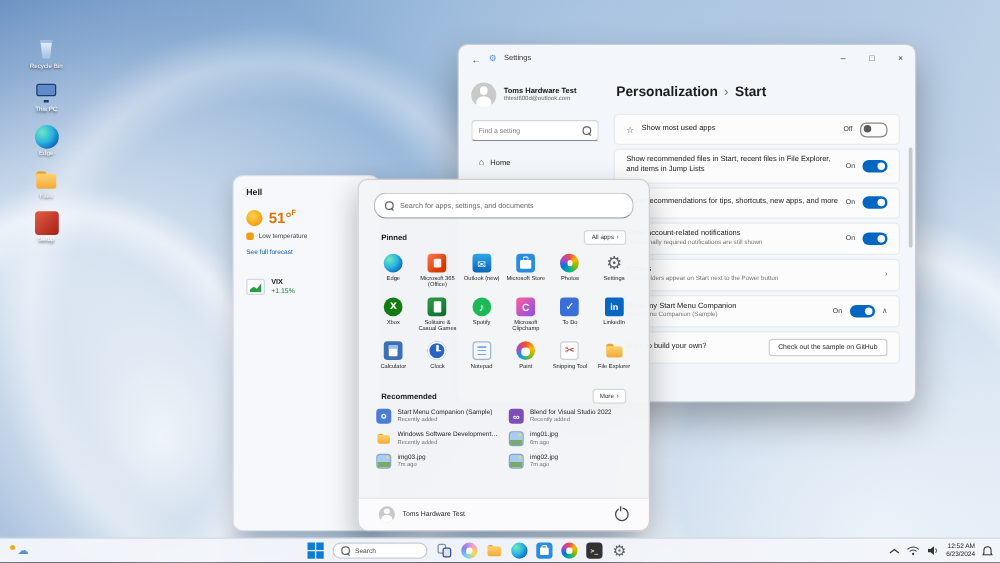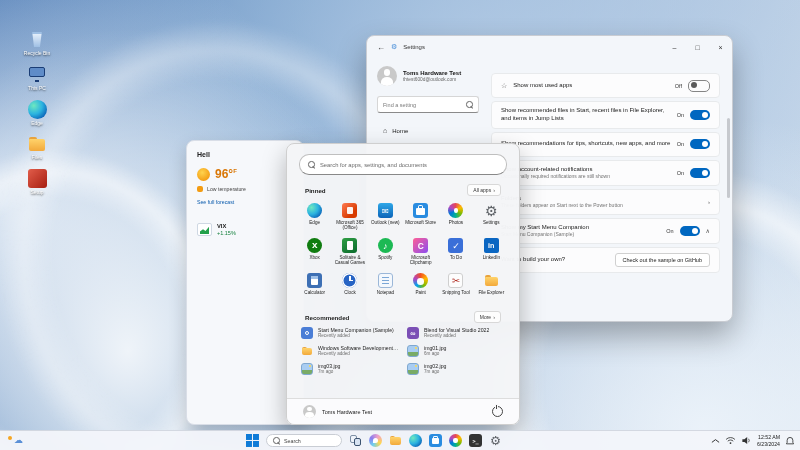--- a/index.html
+++ b/index.html
@@ -239,21 +239,21 @@
       <div class="dicon">
         <span class="appicon d-ic app-red"></span>
         <span class="d-label">Setup</span>
       </div>
     </div>
 
   <div class="widgets">
     <div class="w-greet">Hell</div>
     <div class="w-temp-row">
       <span class="sun"></span>
-      <span class="w-temp"><span>96°</span><span class="w-unit">F</span></span>
+      <span class="w-temp"><span>51°</span><span class="w-unit">F</span></span>
     </div>
     <div class="w-cond-row">
       <span class="cond-ic"></span>
       <span class="w-cond">Low temperature</span>
     </div>
     <div class="w-link">See full forecast</div>
     <div class="w-stock-row">
       <span class="chart-ic"></span>
       <span>
         <div class="w-sym">VIX</div>
@@ -288,20 +288,25 @@
         </div>
         <div class="nav">
 
             <div class="nav-item">
               <span class="nav-ic">⌂</span>
               <span>Home</span>
             </div>
           </div>
       </div>
       <div class="s-main">
+        <div class="crumb">
+          <span>Personalization</span>
+          <span class="sep">›</span>
+          <span>Start</span>
+        </div>
         <div class="s-rows">
 
             <div class="s-row">
               <span class="row-icon star"></span>
               <span class="texts">
                 <span class="row-label">Show most used apps</span>
 
               </span>
               <span class="row-state">Off</span>
               <span class="toggle off"></span>

